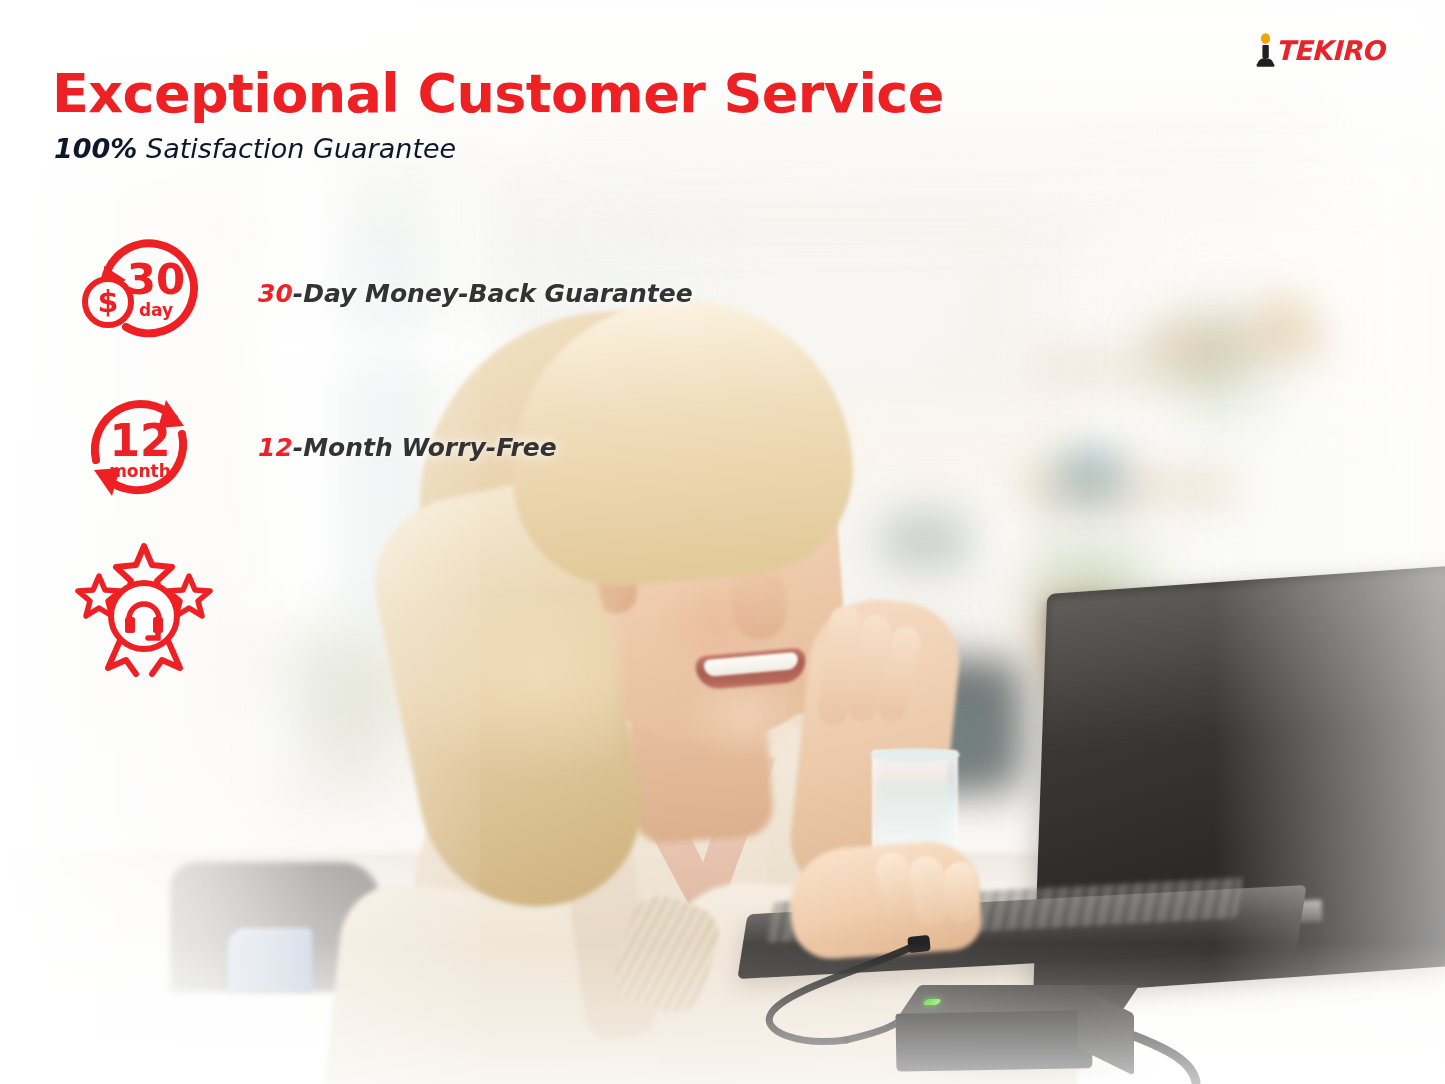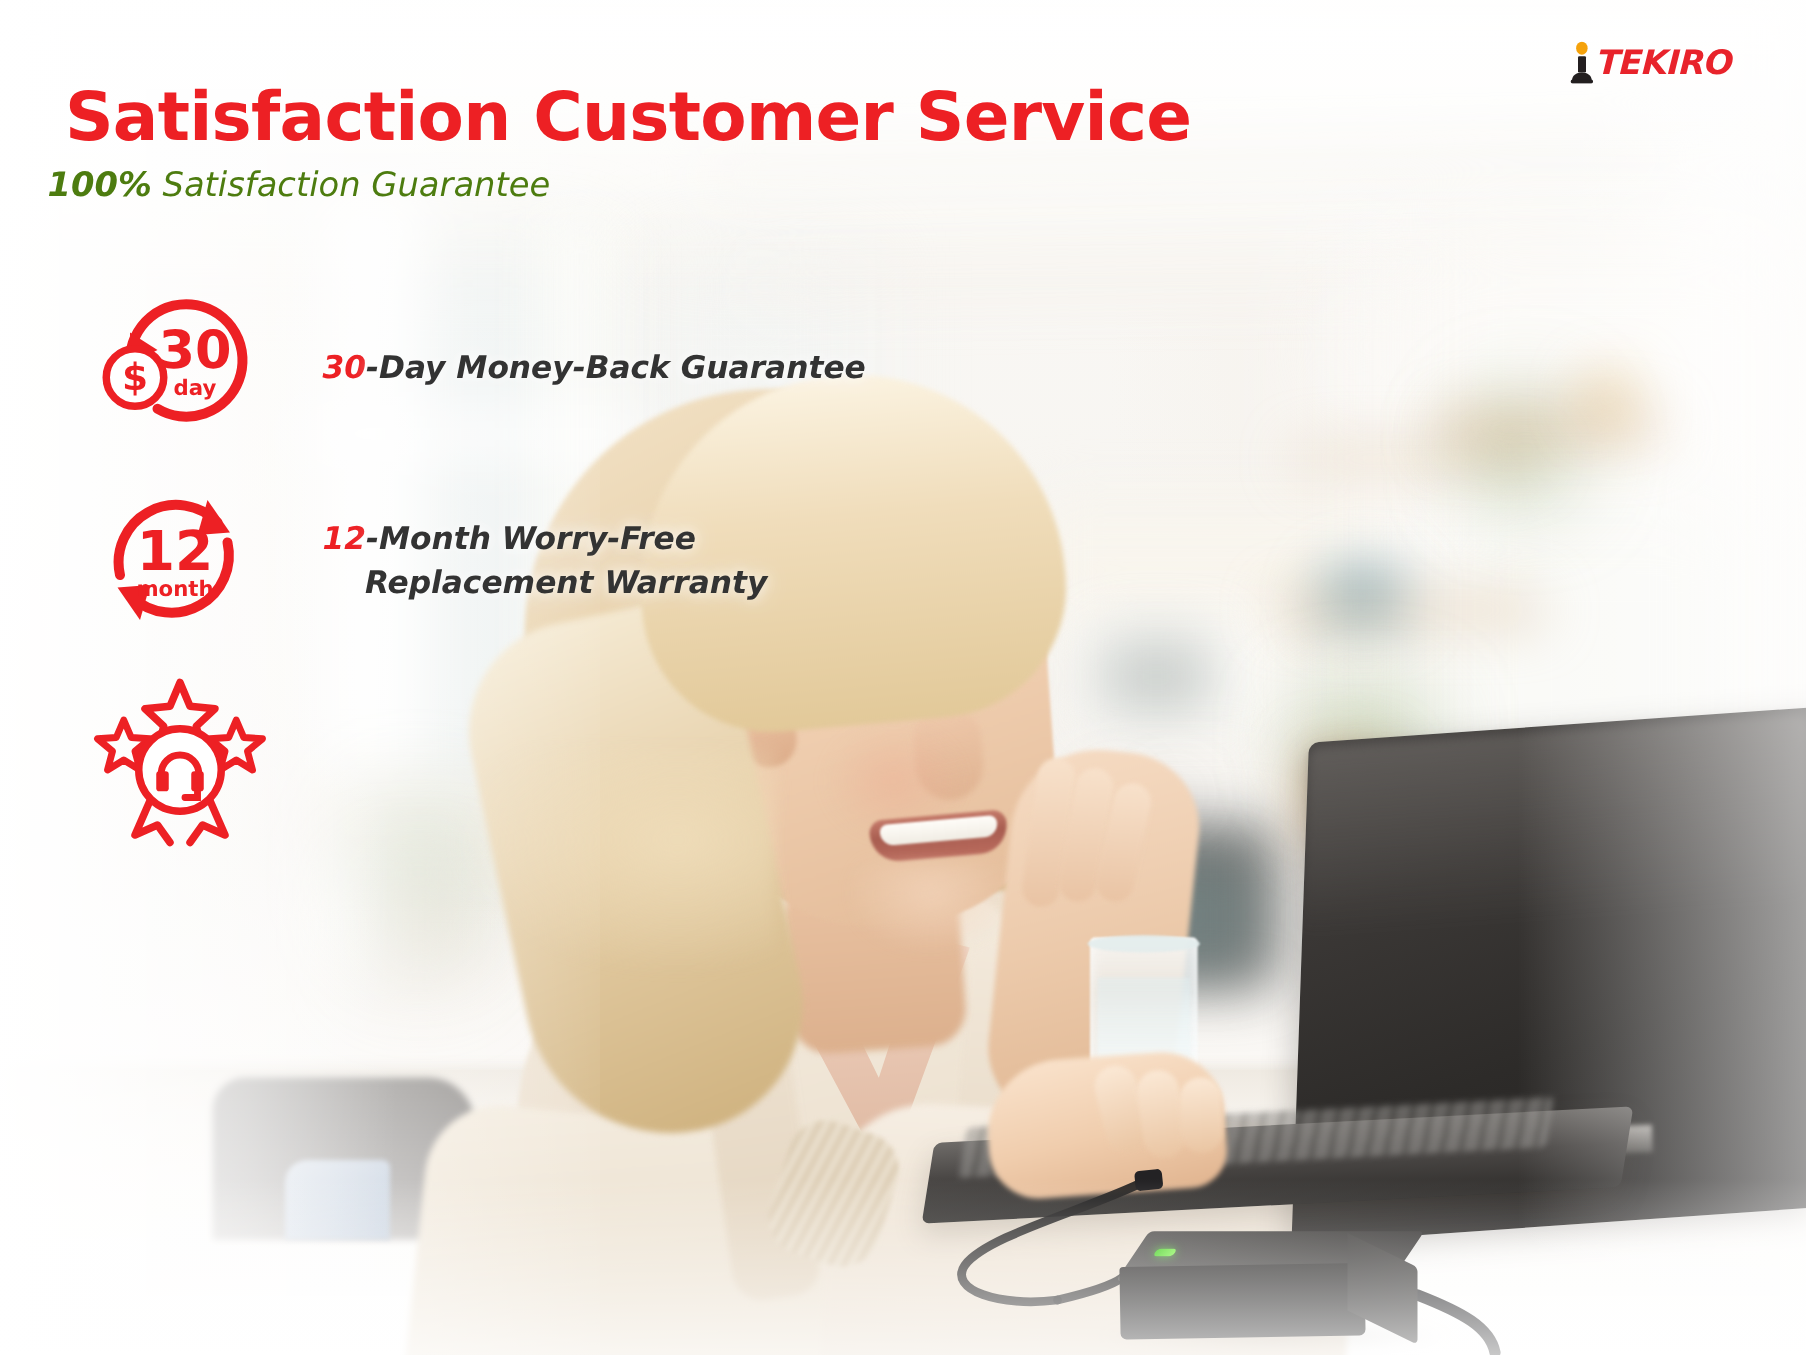--- a/index.html
+++ b/index.html
@@ -434,25 +434,25 @@
     font-family: "DejaVu Sans", "Liberation Sans", sans-serif;
     font-weight: 700;
     font-size: 54px;
     letter-spacing: -0.6px;
     color: #ED2024;
     white-space: nowrap;
     line-height: 1.05;
   }
   .subhead {
     position: absolute;
-    left: 38px; top: 134px;
+    left: 54px; top: 134px;
     font-family: "DejaVu Sans", "Liberation Sans", sans-serif;
     font-style: italic;
     font-size: 27px;
-    color: #4d7c0f;
+    color: #0f172a;
     white-space: nowrap;
     line-height: 1.1;
   }
   .subhead .pct { font-weight: 700; }
 
   .features { position: absolute; left: 0; top: 0; }
 
   .feature {
     position: absolute;
     display: flex;
@@ -603,21 +603,21 @@
       <svg class="logo-mark" width="22" height="34" viewBox="0 0 22 34">
         <ellipse cx="11.5" cy="5.5" rx="4.6" ry="5.2" fill="#F5A20B"></ellipse>
         <path d="M11.5 0.5 C13.6 3 14.4 5 13.6 7 C12.8 9 10.2 9.4 9.2 7.6 C8.4 6.1 9.3 3.2 11.5 0.5 Z" fill="#F5A20B"></path>
         <rect x="8.4" y="12" width="6.4" height="13" rx="1" fill="#231f20"></rect>
         <path d="M3.6 31.5 C3.6 27.4 6.9 25 11.5 25 C16.1 25 19.4 27.4 19.4 31.5 Z" fill="#231f20"></path>
         <rect x="2.6" y="30.6" width="17.8" height="3.2" rx="1.4" fill="#231f20"></rect>
       </svg>
       <span class="logo-text">TEKIRO</span>
     </div>
 
-    <div class="headline">Satisfaction Customer Service</div>
+    <div class="headline">Exceptional Customer Service</div>
 
     <div class="subhead">
       <span class="pct">100%</span><span> Satisfaction Guarantee</span>
     </div>
 
     <div class="features">
 
       <div class="feature feat-1">
         <div class="feat-icon">
           <svg width="140" height="132" viewBox="0 0 140 132">
@@ -646,21 +646,20 @@
 
             <path d="M108,52 A46,46 0 0 1 32,96" fill="none" stroke="#ED2024" stroke-width="8" stroke-linecap="round"></path>
             <path d="M38,114 L20,88 L46,86 Z" fill="#ED2024"></path>
 
             <text x="66" y="74" text-anchor="middle" font-family="DejaVu Sans, sans-serif" font-weight="700" font-size="44" fill="#ED2024">12</text>
             <text x="66" y="95" text-anchor="middle" font-family="DejaVu Sans, sans-serif" font-weight="700" font-size="17" fill="#ED2024">month</text>
           </svg>
         </div>
         <div class="feat-text">
           <span class="num">12</span><span>-Month Worry-Free</span>
-          <span class="line2">Replacement Warranty</span>
         </div>
       </div>
 
       <div class="feature feat-3">
         <div class="feat-icon">
           <svg width="140" height="140" viewBox="0 0 140 140">
 
             <path d="M48,96 L34,128 L52,120 L62,134" fill="none" stroke="#ED2024" stroke-width="6" stroke-linejoin="round" stroke-linecap="round"></path>
             <path d="M92,96 L106,128 L88,120 L78,134" fill="none" stroke="#ED2024" stroke-width="6" stroke-linejoin="round" stroke-linecap="round"></path>
 

